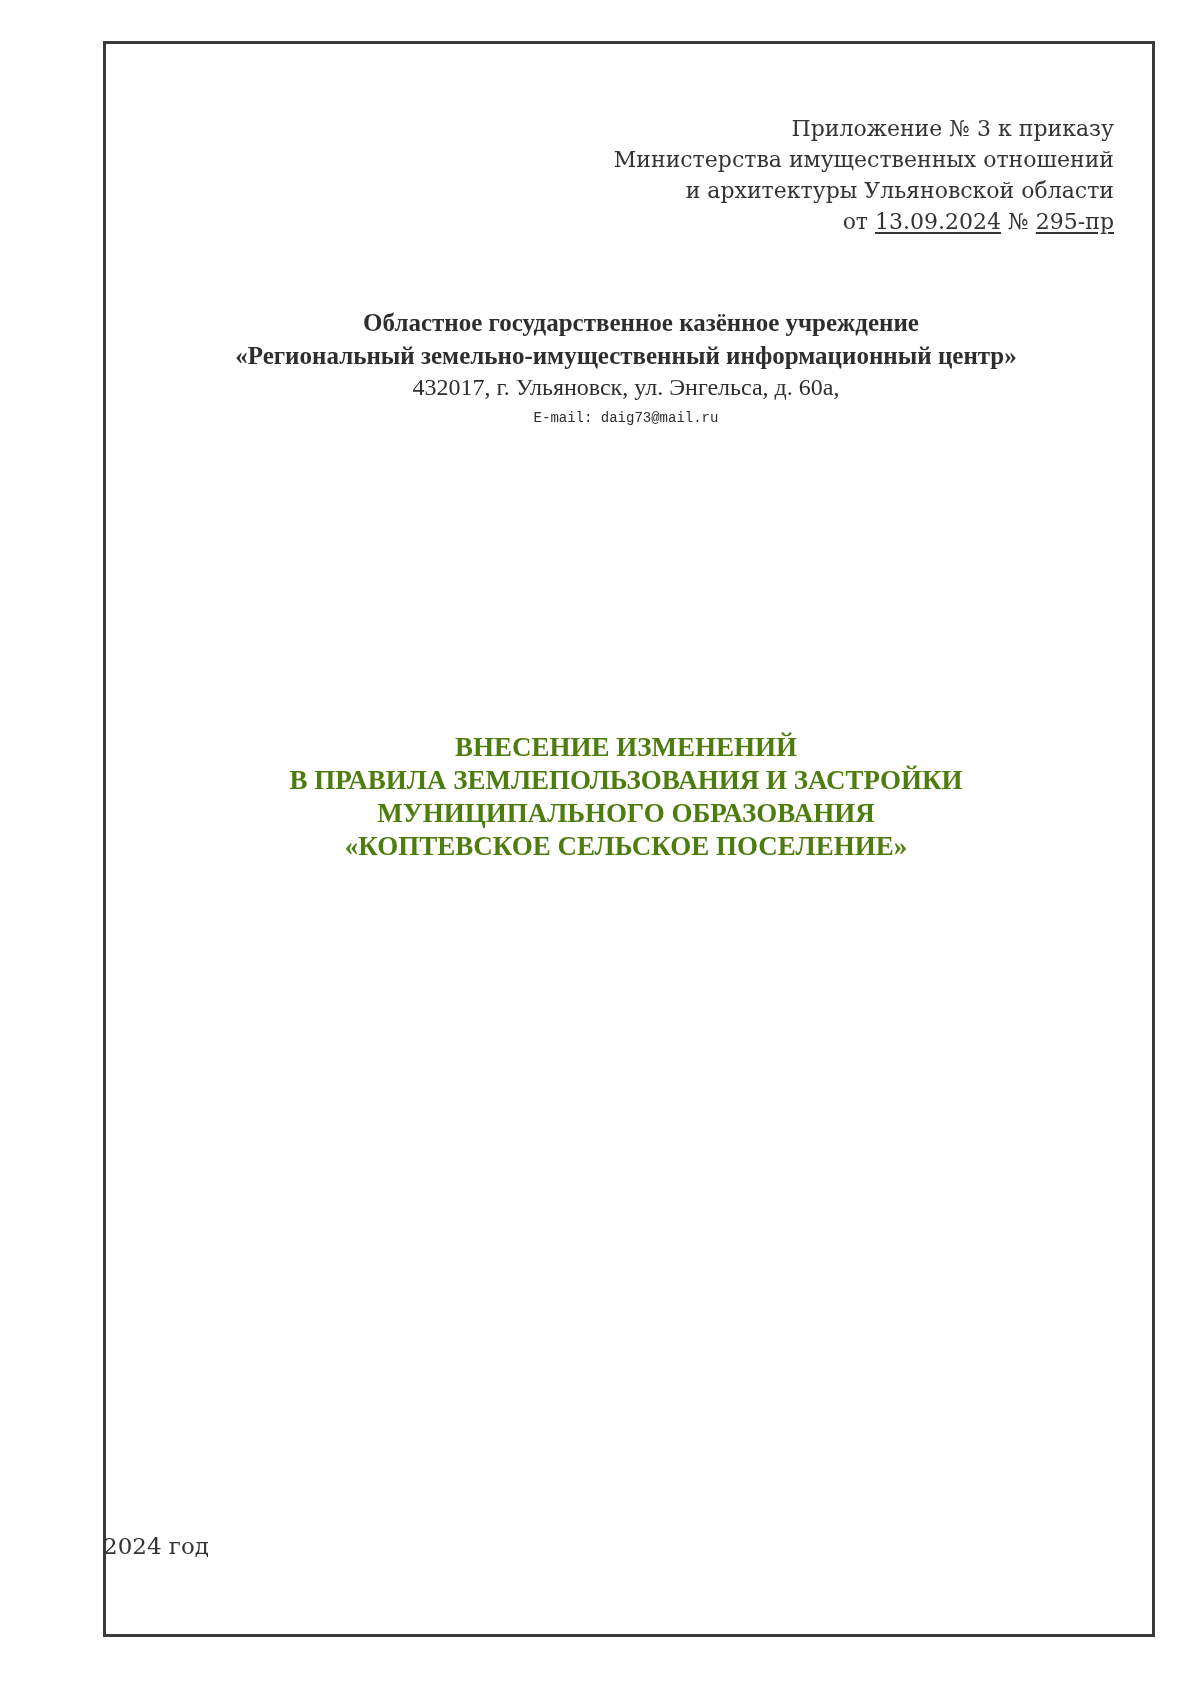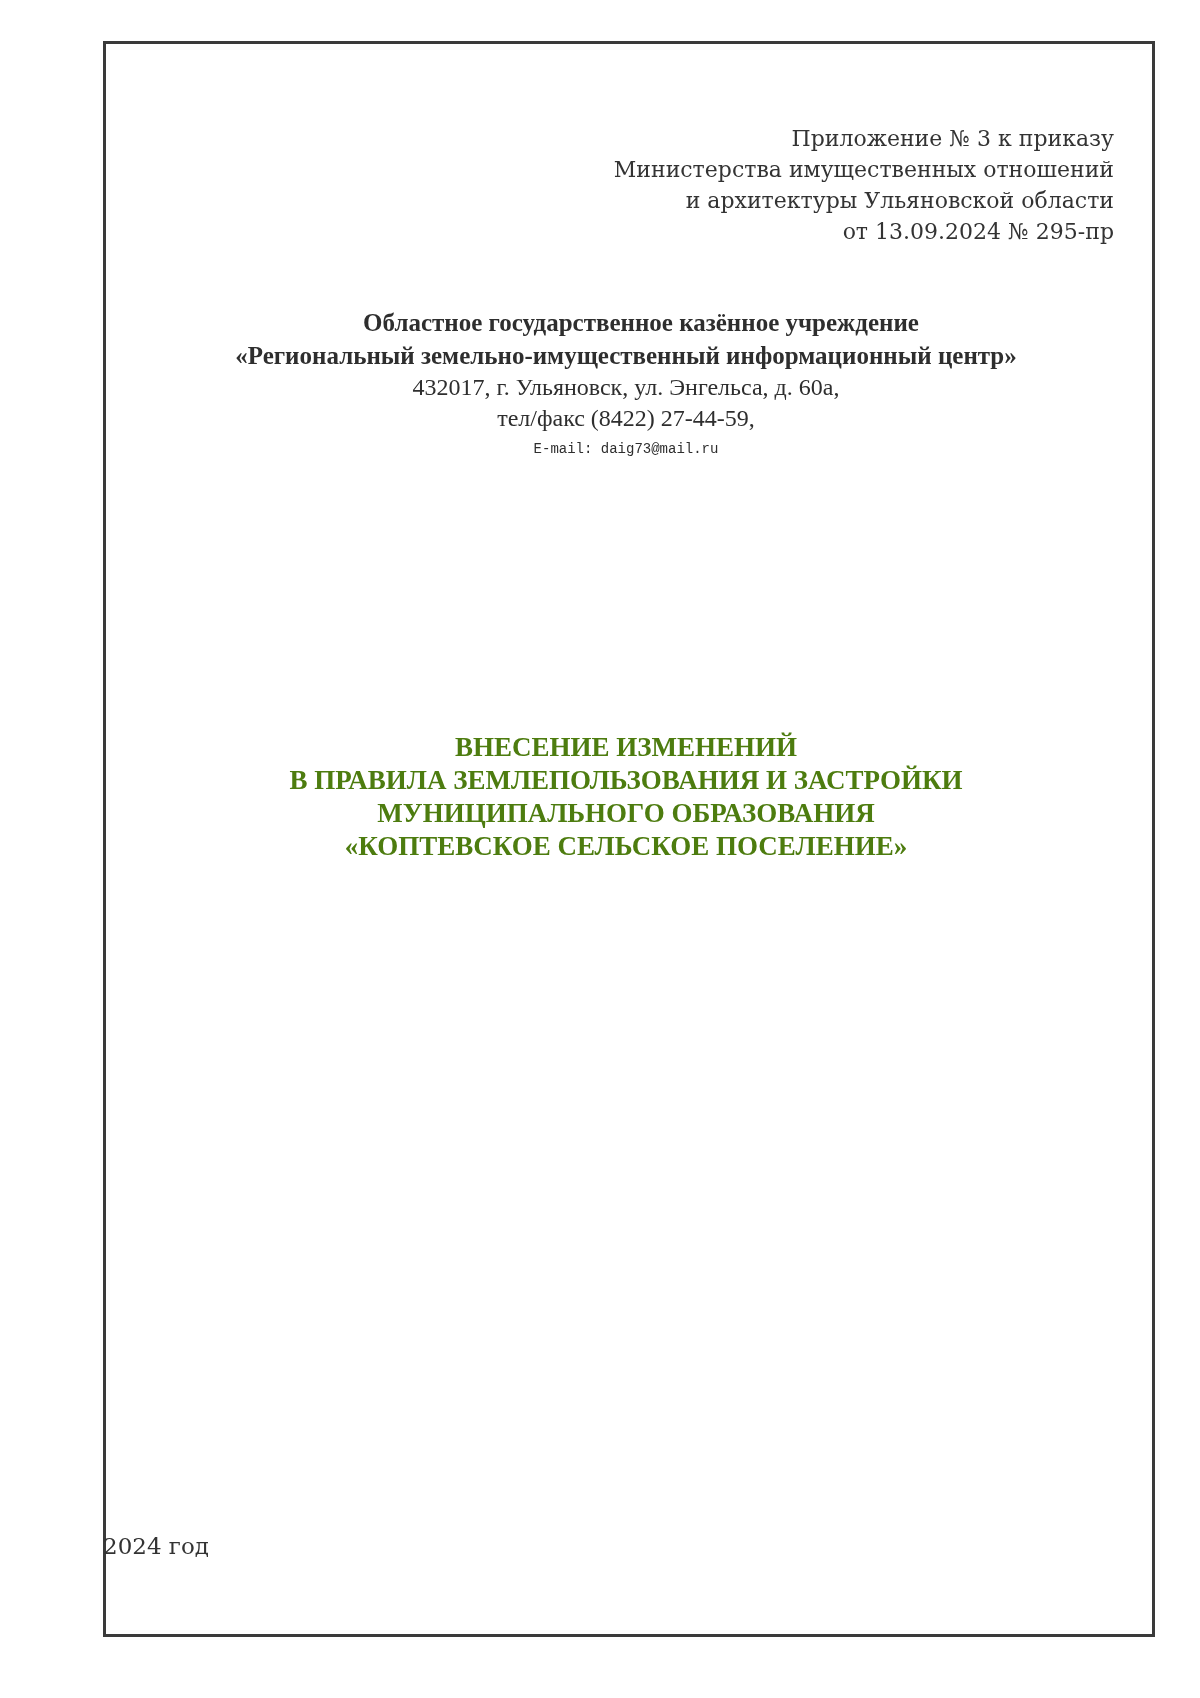--- a/index.html
+++ b/index.html
@@ -20,29 +20,29 @@
       left: 103px;
       top: 41px;
       width: 1046px;
       height: 1590px;
       border: 3px solid #3a3a3a;
       box-sizing: content-box;
     }
     .appendix {
       position: absolute;
       right: 86px;
-      top: 123px;
+      top: 113px;
       text-align: right;
       font-family: "DejaVu Serif", "Liberation Serif", serif;
       font-size: 22px;
       line-height: 31px;
       color: #333;
     }
     .appendix .line { display: block; white-space: nowrap; }
-    .appendix .u { text-underline-offset: 3px; margin-top: 24px; }
+    .appendix .u { text-decoration: underline; text-underline-offset: 3px; margin-top: 24px; }
     .org {
       position: absolute;
       left: 103px;
       width: 1046px;
       top: 306px;
       text-align: center;
       font-family: "Liberation Serif", "DejaVu Serif", serif;
       color: #2e2e2e;
     }
     .org .bold {
@@ -98,21 +98,20 @@
   <span class="line">Приложение № 3 к приказу</span>
   <span class="line">Министерства имущественных отношений</span>
   <span class="line">и архитектуры Ульяновской области</span>
   <span class="line"><span>от </span><span class="u">13.09.2024</span><span> № </span><span class="u">295-пр</span></span>
 </div>
 
 <div class="org">
   <span class="bold first">Областное государственное казённое учреждение</span>
   <span class="bold">«Региональный земельно-имущественный информационный центр»</span>
   <span class="plain">432017, г. Ульяновск, ул. Энгельса, д. 60а,</span>
-  <span class="plain">тел/факс (8422) 27-44-59,</span>
   <span class="email">E-mail: daig73@mail.ru</span>
 </div>
 
 <div class="title">
   <span class="line">ВНЕСЕНИЕ ИЗМЕНЕНИЙ</span>
   <span class="line">В ПРАВИЛА ЗЕМЛЕПОЛЬЗОВАНИЯ И ЗАСТРОЙКИ</span>
   <span class="line">МУНИЦИПАЛЬНОГО ОБРАЗОВАНИЯ</span>
   <span class="line">«КОПТЕВСКОЕ СЕЛЬСКОЕ ПОСЕЛЕНИЕ»</span>
 </div>
 

